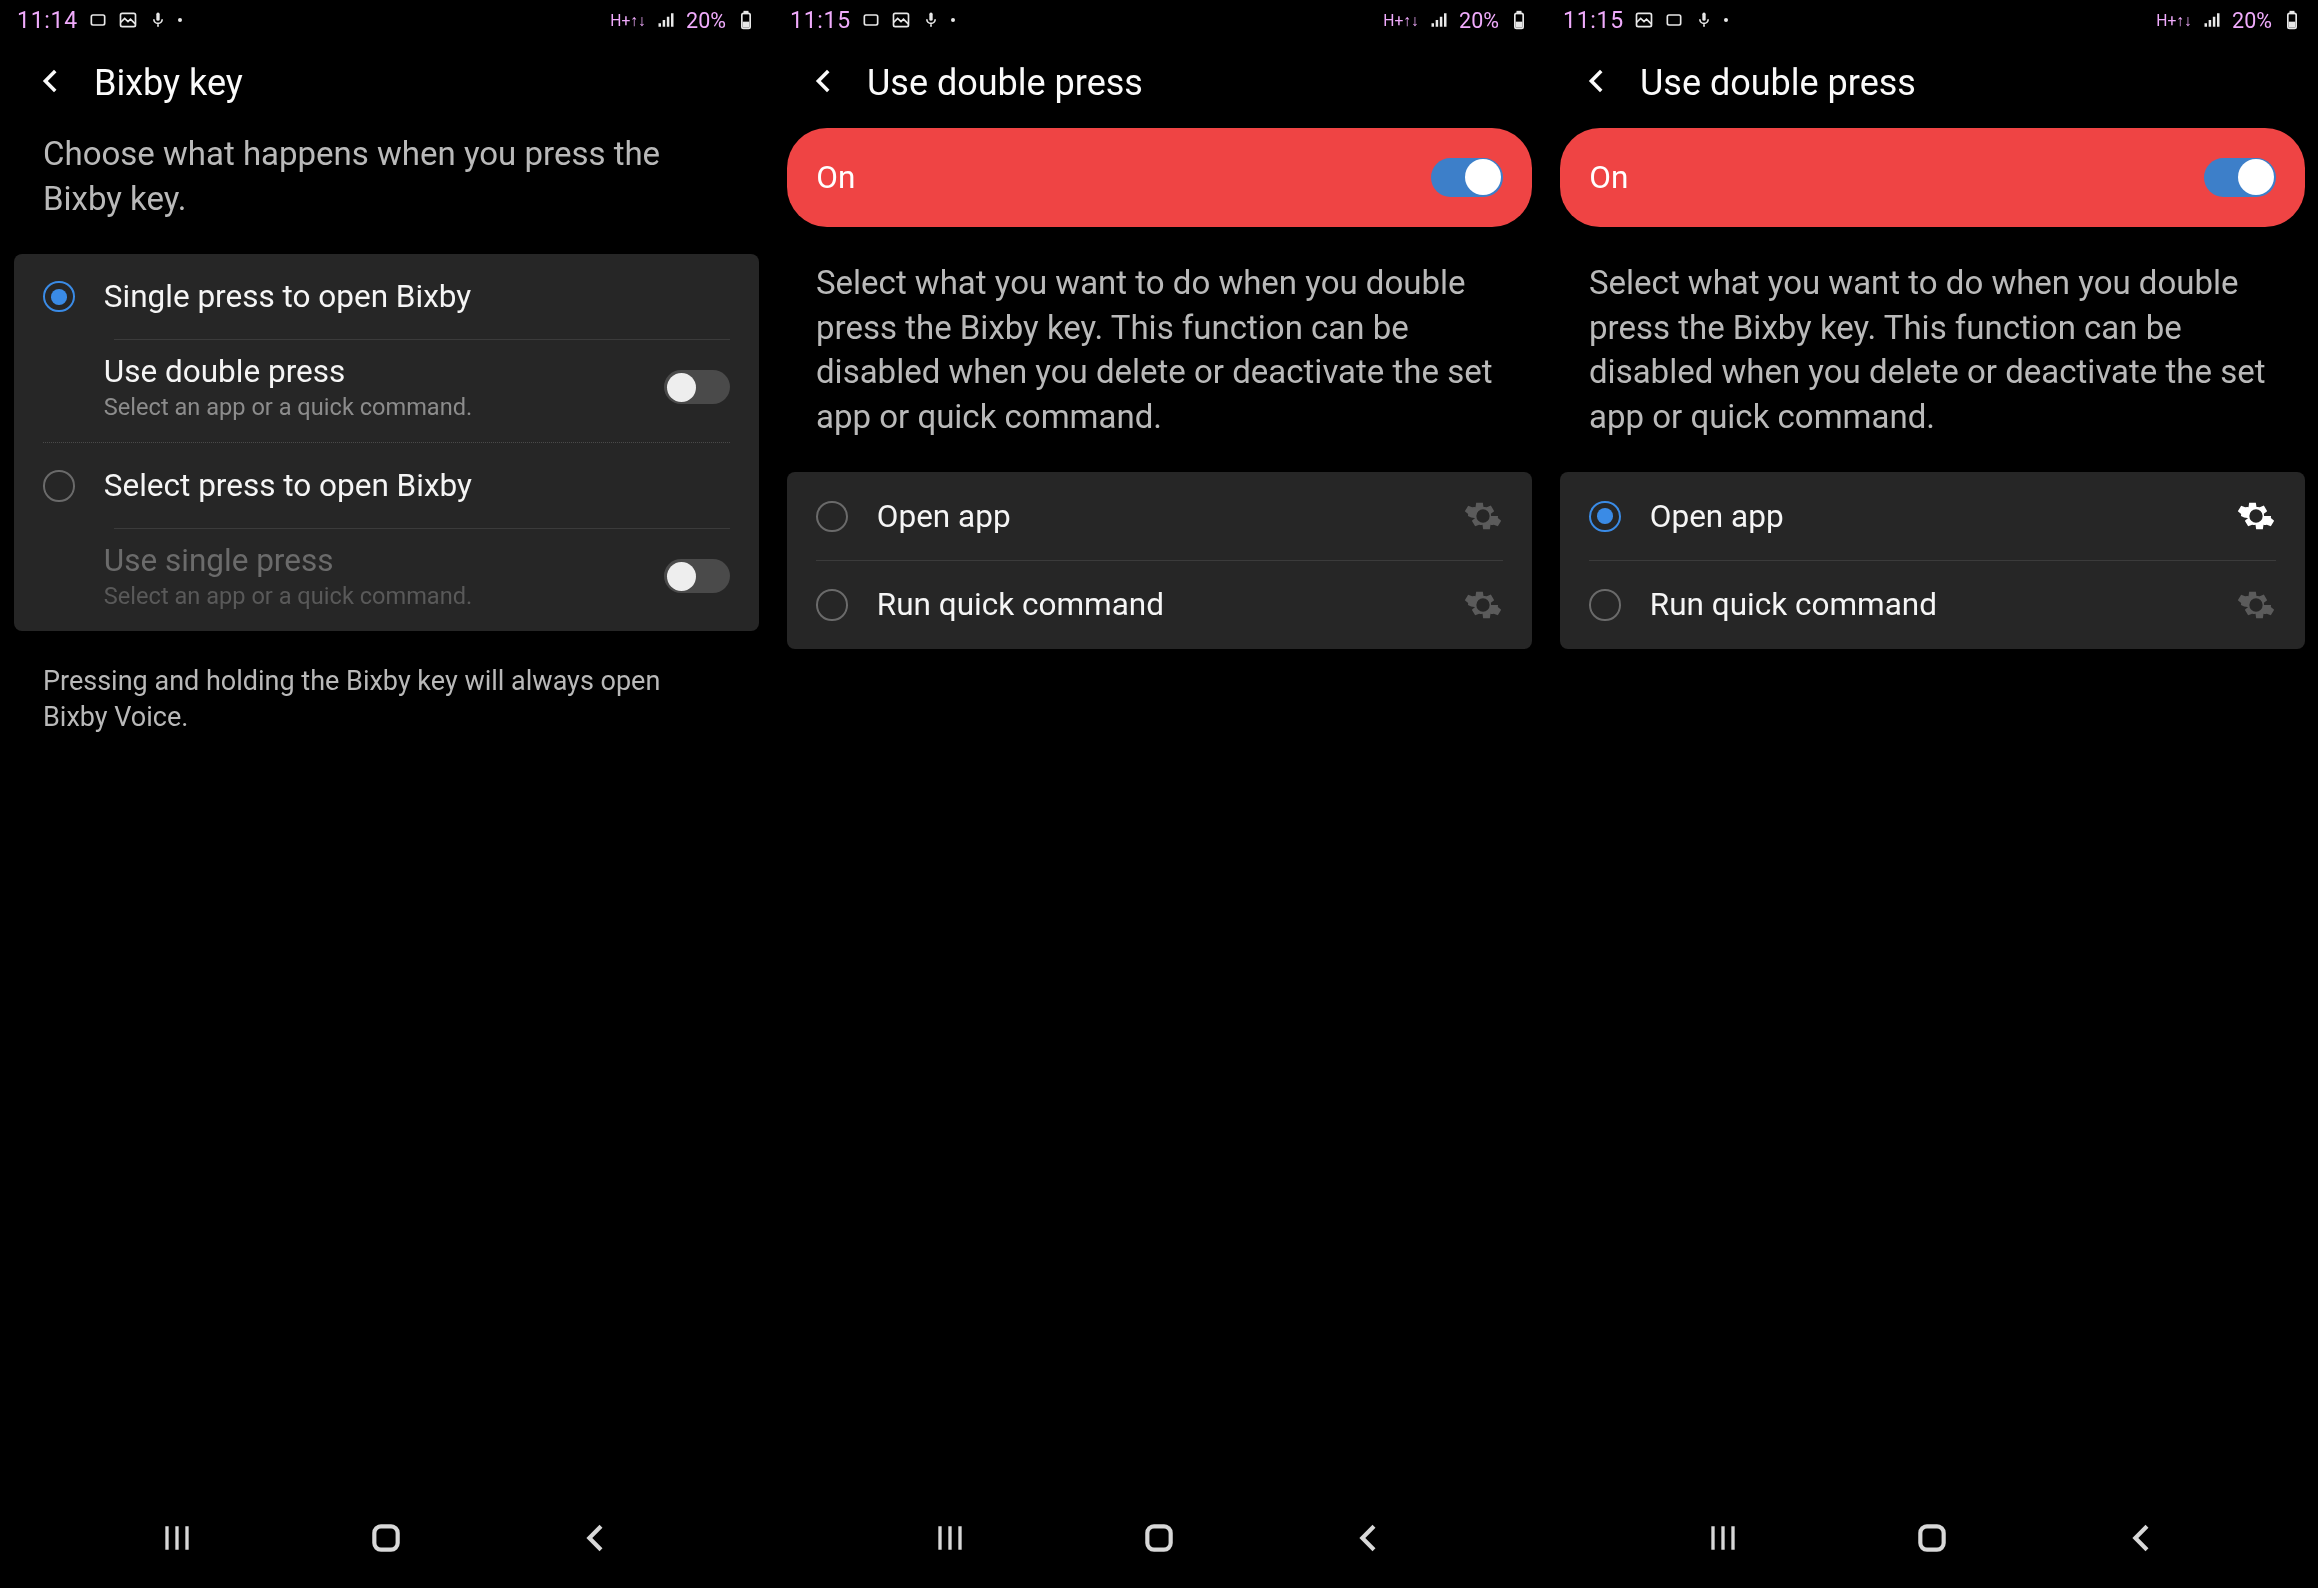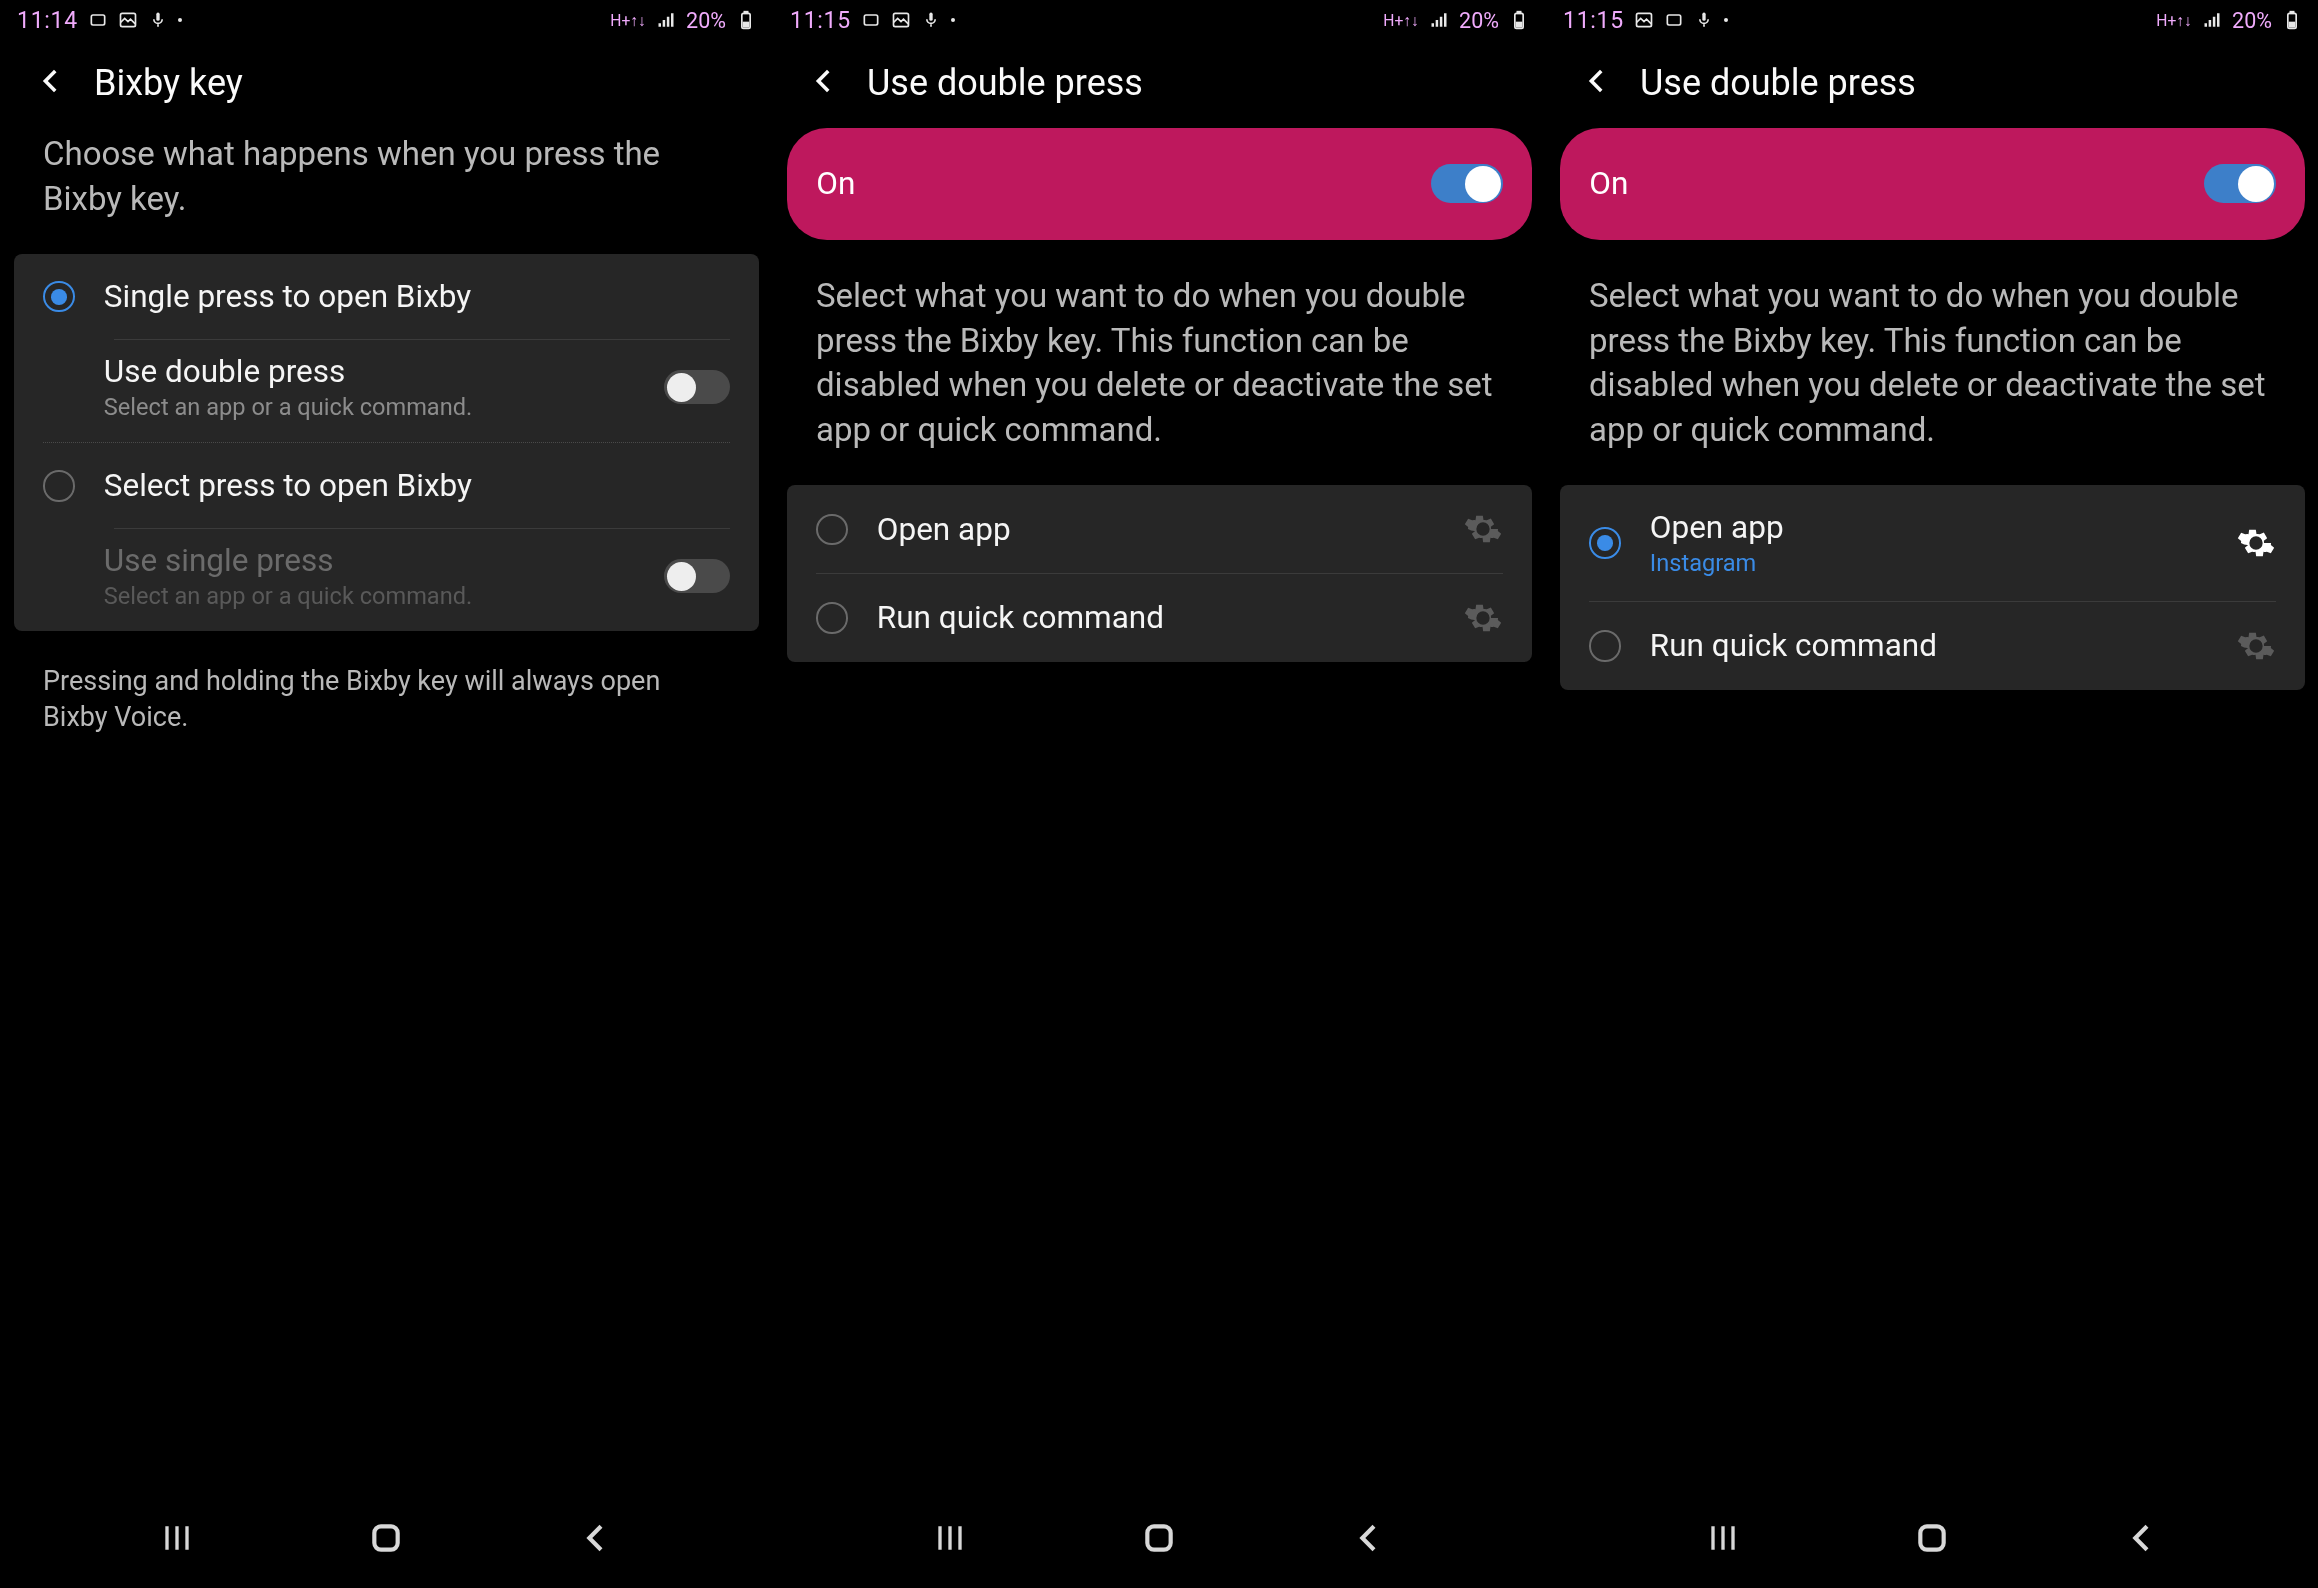--- a/index.html
+++ b/index.html
@@ -121,24 +121,24 @@
     content:"";
     position:absolute;
     top:2.9px; left:2.9px;
     width:29px; height:29px;
     background:#eee;
     border-radius:50%;
   }
 
   
   .toggle-bar {
-    background:#be185d;
+    background:#ef4444;
     border-radius: 40px;
     margin: 10px 14.3px 20px 14.3px;
-    height: 112px;
+    height: 99px;
     display:flex;
     align-items:center;
     justify-content: space-between;
     padding: 0 29px;
   }
   .toggle-bar .lbl {
     color:#fff;
     font-size: 31.5px;
   }
   .big-switch {
@@ -437,21 +437,20 @@
     <span class="big-switch"></span>
   </div>
 
   <div class="desc">Select what you want to do when you double press the Bixby key. This function can be disabled when you delete or deactivate the set app or quick command.</div>
 
   <div class="card">
     <div class="row">
       <span class="radio checked"></span>
       <div class="texts">
         <span class="label">Open app</span>
-        <span class="sublabel accent">Instagram</span>
       </div>
       <span class="gear">
         <svg viewBox="0 0 24 24" fill="#ffffff">
             <path d="M12 8a4 4 0 100 8 4 4 0 000-8zm9 4a7 7 0 01-.1 1.2l2 1.6-2 3.4-2.4-1a7.2 7.2 0 01-2 .1l-.4 2.6h-4l-.4-2.6a7.2 7.2 0 01-2-.1l-2.4 1-2-3.4 2-1.6A7 7 0 013 12a7 7 0 01.1-1.2l-2-1.6 2-3.4 2.4 1a7.2 7.2 0 012-.1L7.9 4h4l.4 2.6a7.2 7.2 0 012 .1l2.4-1 2 3.4-2 1.6c.1.4.1.8.1 1.3z"></path>
           </svg>
       </span>
     </div>
     <div class="divider full"></div>
     <div class="row">
       <span class="radio"></span>

